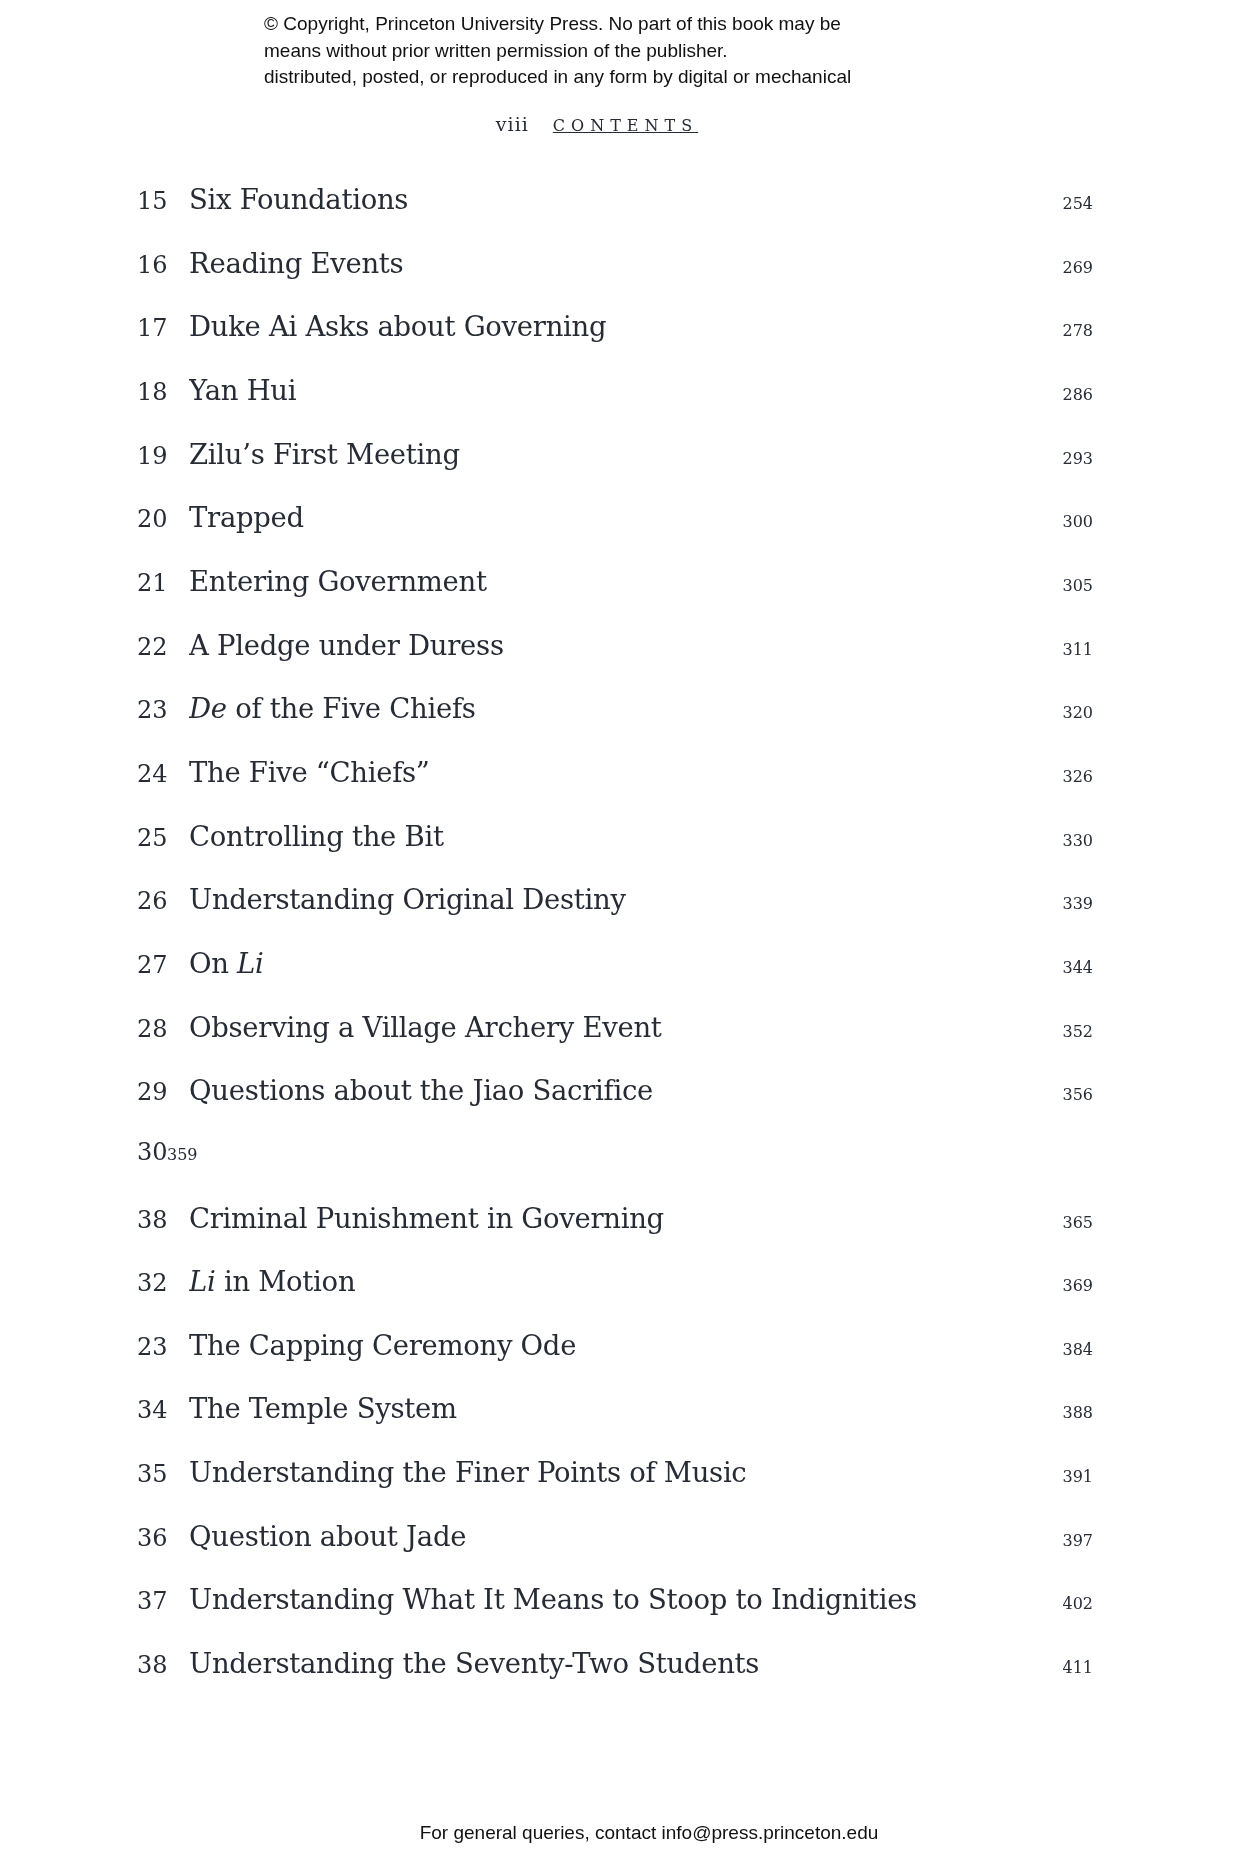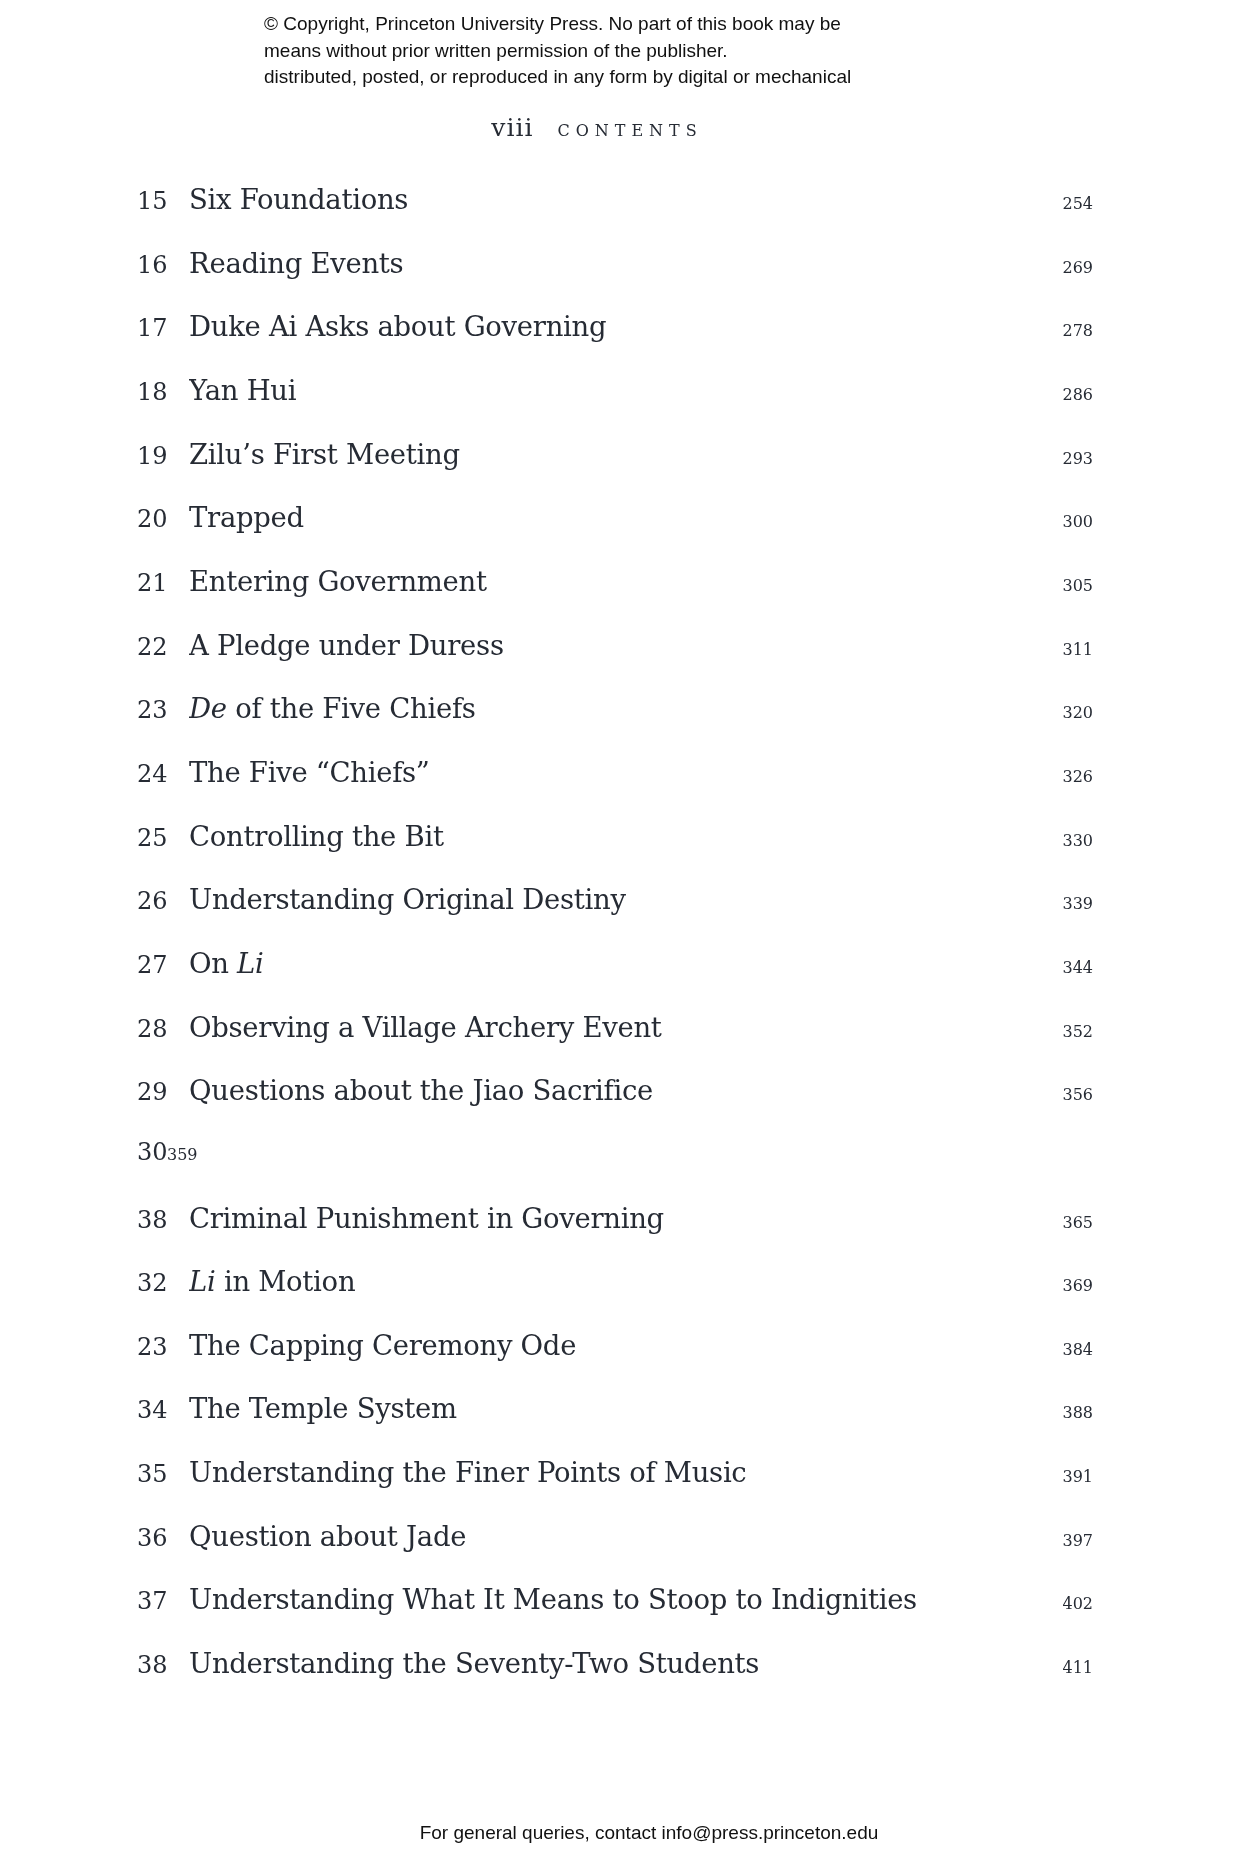--- a/index.html
+++ b/index.html
@@ -18,22 +18,22 @@
     font-size:19px;line-height:26.5px;color:var(--notice);
   }
 
   
   .header{
     position:absolute;top:113px;left:137px;width:956px;
     text-align:center;color:var(--ink);
     transform:translateX(-18px);
     white-space:nowrap;
   }
-  .folio{font-size:25px;letter-spacing:1px;margin-right:24px;}
-  .running-title{font-size:16px;letter-spacing:6px;}
+  .folio{font-size:19px;letter-spacing:1px;margin-right:24px;}
+  .running-title{font-size:16px;letter-spacing:6px;text-decoration:underline;}
 
   
   .toc{
     position:absolute;top:163px;left:137px;width:956px;
     color:var(--ink);
   }
   .toc-row{
     display:flex;align-items:baseline;
     height:63.66px;box-sizing:border-box;padding-top:20px;
     white-space:nowrap;

